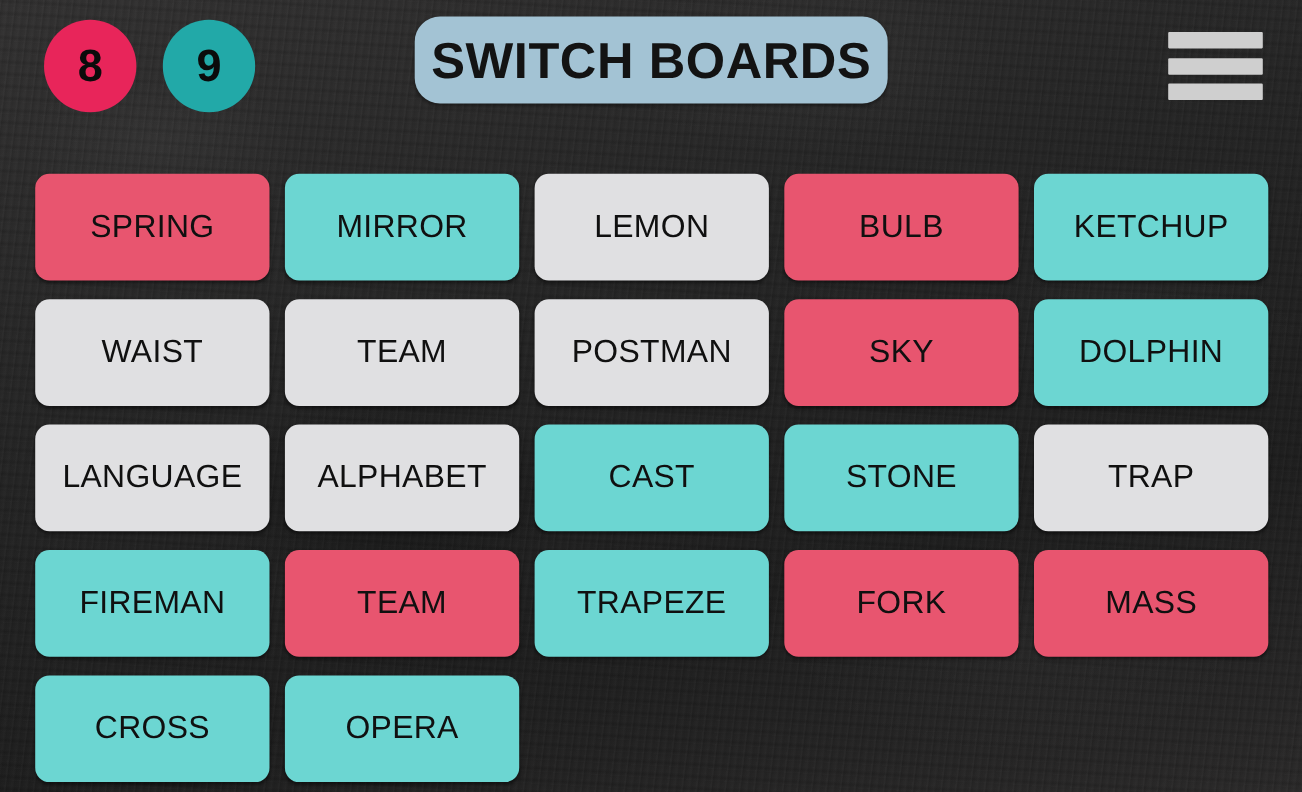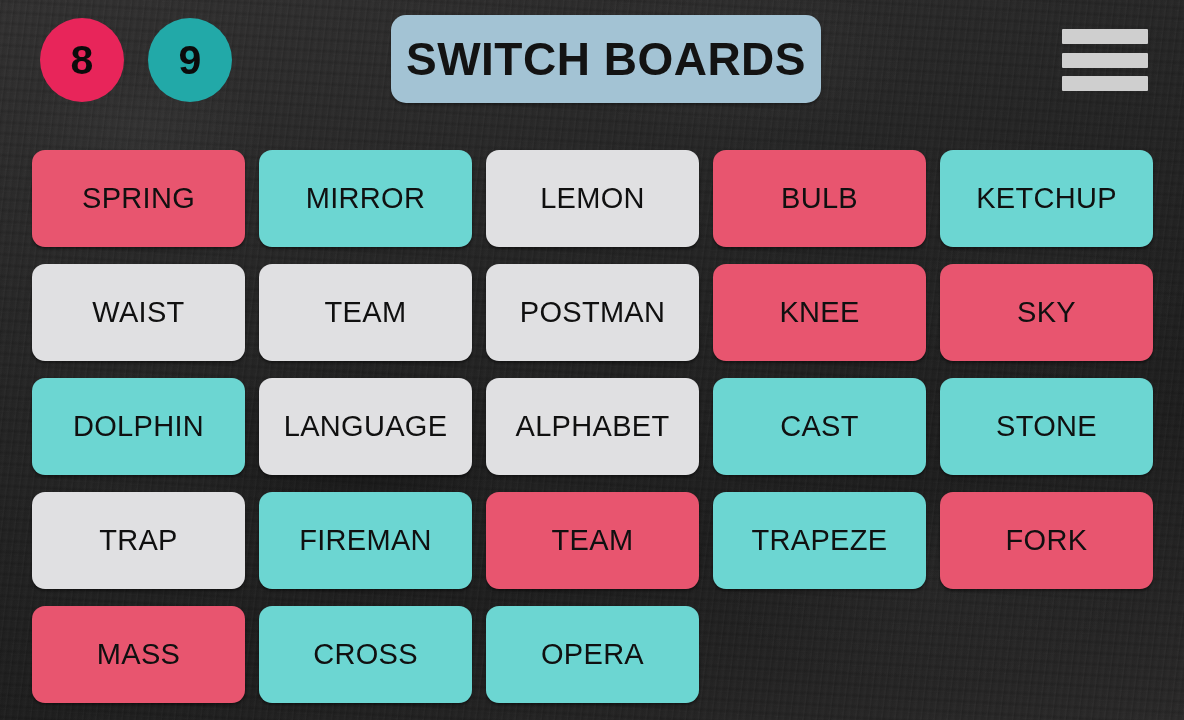--- a/index.html
+++ b/index.html
@@ -69,25 +69,25 @@
     color: #0b0b0b;
     letter-spacing: 0px;
     line-height: 1;
   }
   #score-a { left: 40px;  background: #e8255a; }
   #score-b { left: 148px; background: #22a9a8; }
 
   #title-banner {
     position: absolute;
     top: 15px;
-    left: 391px;
+    left: 377px;
     width: 430px;
-    height: 88px;
+    height: 79px;
     background: #a3c3d4;
-    border-radius: 15px;
+    border-radius: 23px;
     display: flex;
     align-items: center;
     justify-content: center;
     box-shadow: 0 2px 3px rgba(0,0,0,0.35);
   }
   #title-text {
     font-size: 46px;
     font-weight: bold;
     color: #131313;
     letter-spacing: 0.5px;
@@ -108,21 +108,21 @@
   #menu-button .bar {
     width: 86px;
     height: 15px;
     background: #cfcfcf;
     border-radius: 1px;
   }
 
   
   #grid {
     position: absolute;
-    top: 150px;
+    top: 158px;
     left: 32px;
     width: 1120px;
     display: grid;
     grid-template-columns: repeat(5, 213px);
     grid-auto-rows: 97px;
     column-gap: 14px;
     row-gap: 17px;
   }
 
   .tile {
@@ -193,23 +193,20 @@
       <div class="tile c-grey">
         <span class="label">WAIST</span>
       </div>
       <div class="tile c-grey">
         <span class="label">TEAM</span>
       </div>
       <div class="tile c-grey">
         <span class="label">POSTMAN</span>
       </div>
       <div class="tile c-pink">
-        <span class="label">KNEE</span>
-      </div>
-      <div class="tile c-pink">
         <span class="label">SKY</span>
       </div>
       <div class="tile c-teal">
         <span class="label">DOLPHIN</span>
       </div>
       <div class="tile c-grey">
         <span class="label">LANGUAGE</span>
       </div>
       <div class="tile c-grey">
         <span class="label">ALPHABET</span>

